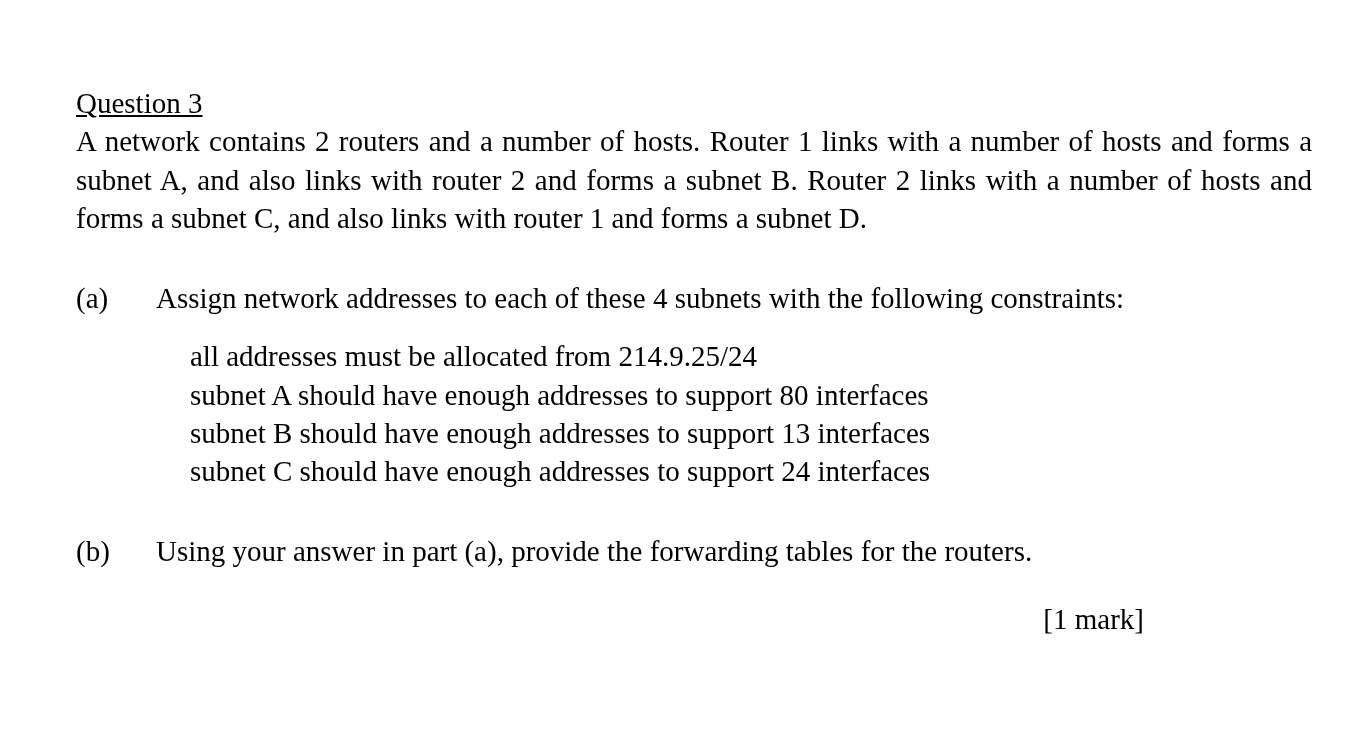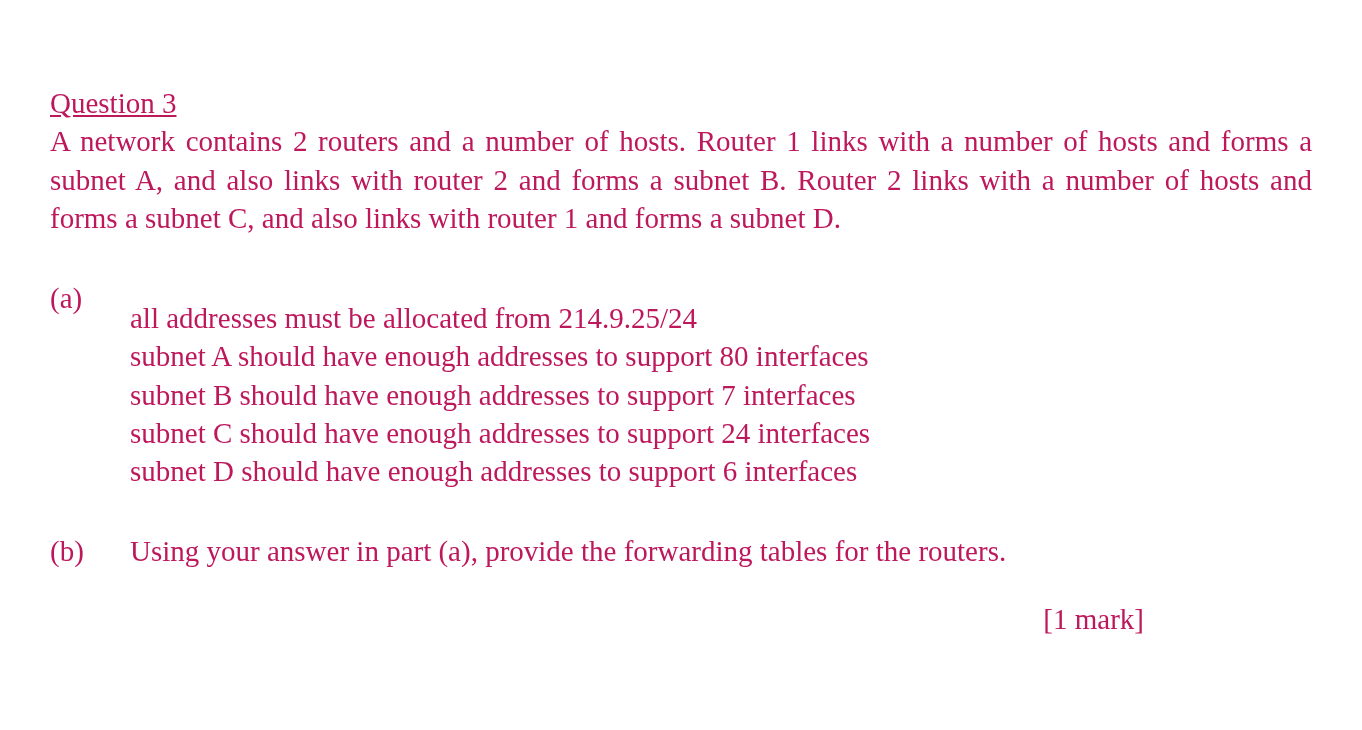--- a/index.html
+++ b/index.html
@@ -5,26 +5,26 @@
   html, body {
     margin: 0;
     padding: 0;
     background: #fff;
     width: 1362px;
     height: 730px;
     overflow: hidden;
   }
   .page {
     box-sizing: border-box;
-    padding: 84px 50px 0 50px;
+    padding: 84px 50px 0 76px;
     width: 1362px;
     font-family: "Times New Roman", Times, serif;
     font-size: 29px;
     line-height: 1.32;
-    color: #be185d;
+    color: #000000;
   }
   .q-title {
     text-decoration: underline;
   }
   .q-block {
     text-align: justify;
     text-justify: inter-word;
     margin-bottom: 42px;
   }
   .part-row {
@@ -36,20 +36,21 @@
     flex: 0 0 80px;
   }
   .part-body {
     flex: 1 1 auto;
   }
   .constraints {
     margin-top: 20px;
   }
   .constraints div {
     line-height: 1.32;
+    margin-left: 34px;
   }
   .marks {
     text-align: right;
     margin-top: 29px;
     padding-right: 168px;
   }
   .part-a {
     margin-bottom: 42px;
   }
 </style>
@@ -59,26 +60,26 @@
 <div class="page">
 
   <div class="q-block">
     <span class="q-title">Question 3</span><br>
     <span>A network contains 2 routers and a number of hosts. Router 1 links with a number of hosts and forms a subnet A, and also links with router 2 and forms a subnet B. Router 2 links with a number of hosts and forms a subnet C, and also links with router 1 and forms a subnet D.</span>
   </div>
 
   <div class="part-row part-a">
     <div class="part-label">(a)</div>
     <div class="part-body">
+      <div>Assign network addresses to each of these 4 subnets with the following constraints:</div>
       <div class="constraints">
         <div>all addresses must be allocated from 214.9.25/24</div>
         <div>subnet A should have enough addresses to support 80 interfaces</div>
-        <div>subnet B should have enough addresses to support 7 interfaces</div>
+        <div>subnet B should have enough addresses to support 13 interfaces</div>
         <div>subnet C should have enough addresses to support 24 interfaces</div>
-        <div>subnet D should have enough addresses to support 6 interfaces</div>
       </div>
     </div>
   </div>
 
   <div class="part-row">
     <div class="part-label">(b)</div>
     <div class="part-body">
       <span>Using your answer in part (a), provide the forwarding tables for the routers.</span>
     </div>
   </div>

